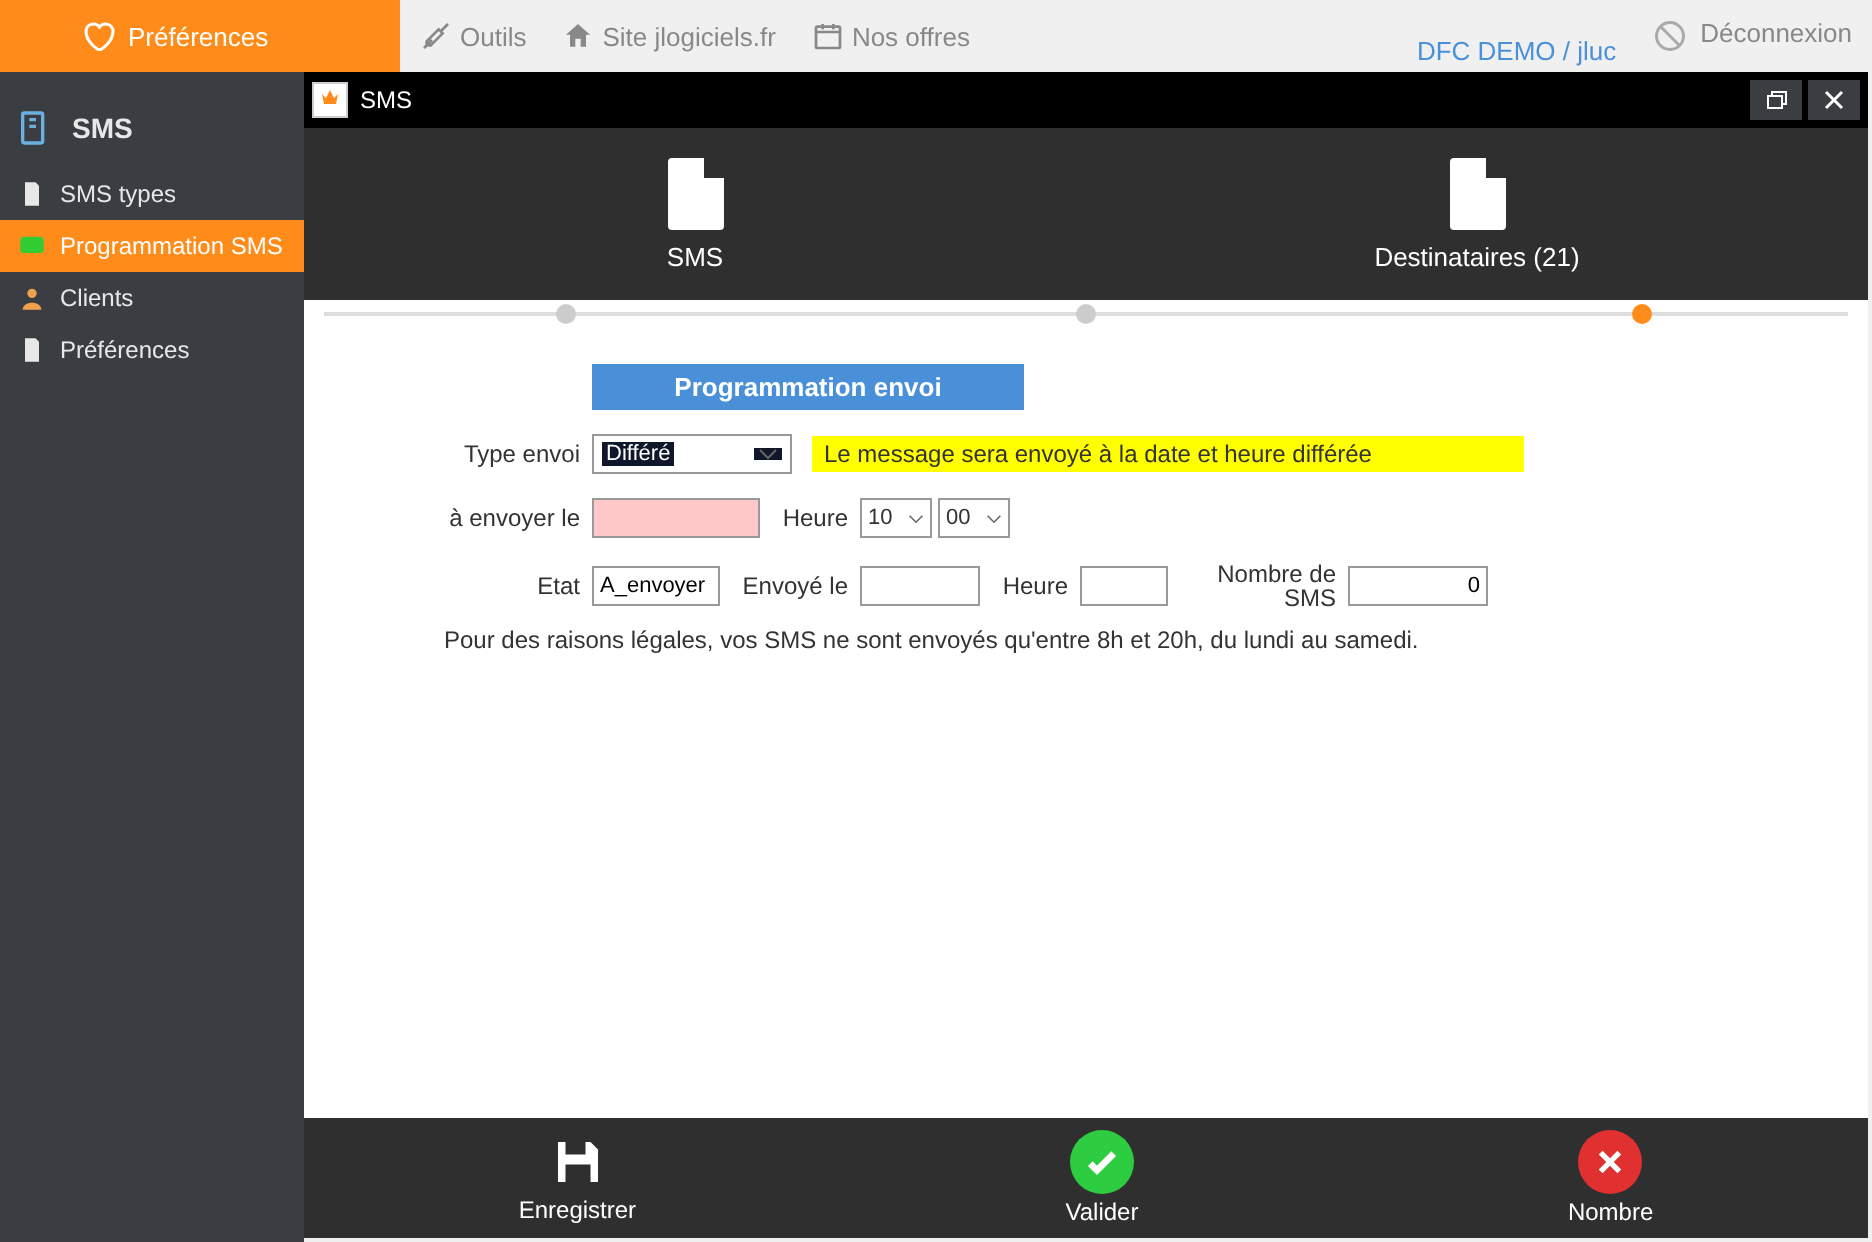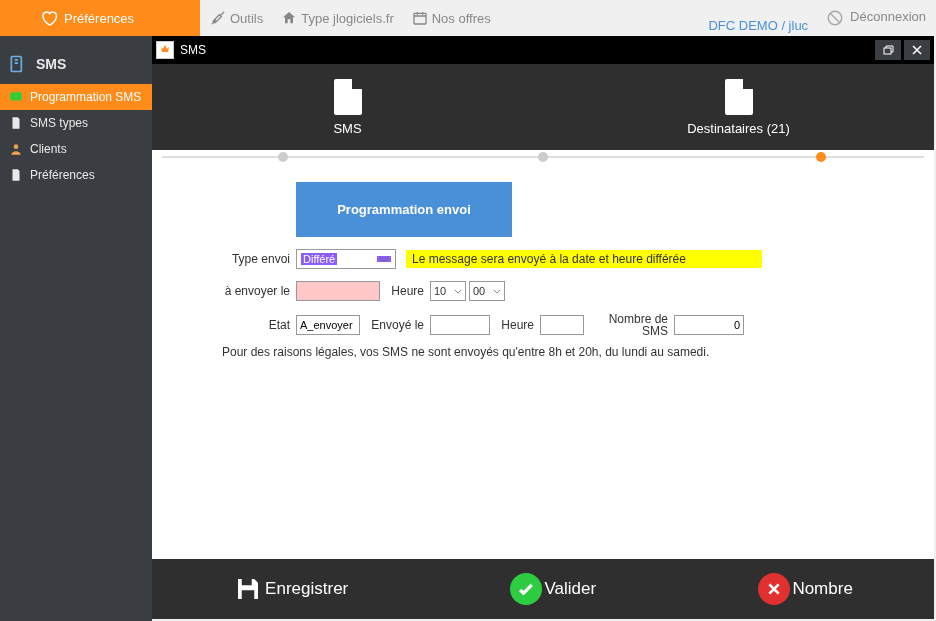--- a/index.html
+++ b/index.html
@@ -40,37 +40,37 @@
 
 .stepper { position: relative; height: 20px; background: #fff; }
 .stepper-line { position: absolute; left: 10px; right: 10px; top: 6px; height: 2px; background: #ddd; }
 .step-dot { position: absolute; top: 2px; width: 10px; height: 10px; border-radius: 50%; background: #ccc; }
 .step-dot.d1 { left: 126px; }
 .step-dot.d2 { left: 50%; margin-left: -5px; }
 .step-dot.d3 { right: 108px; background: #ff8c1a; }
 
 
 .formarea { flex: 1; background: #fff; padding: 12px 30px; font-size: 12px; color: #333; }
-.prog-title { width: 216px; margin-left: 114px; background: #4a90d9; color: #fff; text-align: center; font-weight: bold; padding: 20px 0; font-size: 13px; margin-bottom: 10px; }
+.prog-title { width: 216px; margin-left: 114px; background: #4a90d9; color: #fff; text-align: center; font-weight: bold; padding: 4px 0; font-size: 13px; margin-bottom: 10px; }
 .row { display: flex; align-items: center; margin-bottom: 8px; margin-top: 12px; }
 .lbl { text-align: right; padding-right: 6px; }
 .sel { border: 1px solid #999; height: 20px; font-size: 11px; background: #fff; }
 .sel-type { width: 100px; display: flex; align-items: center; justify-content: space-between; padding: 0 4px; }
-.sel-type span { background: #8b5cf6; color: #fff; padding: 0 2px; }
+.sel-type span { background: #0f172a; color: #fff; padding: 0 2px; }
 .hint-yellow { background: #ffff00; padding: 2px 6px; font-size: 12px; margin-left: 10px; flex: 0 0 356px; }
 .inp { border: 1px solid #999; height: 20px; font-size: 11px; padding: 0 3px; background: #fff; }
 .inp.date { width: 84px; background: #ffc8c8; }
 .inp.tiny { width: 44px; }
 .inp.num { width: 70px; text-align: right; }
 .sel-hm { width: 36px; display: flex; align-items: center; justify-content: space-between; padding: 4px 3px; }
 .legal { font-size: 12px; color: #333; margin-left: 40px; }
 
 
 .actionbar { background: #2f2f2f; height: 60px; display: flex; align-items: center; justify-content: space-around; }
-.actbtn { display: flex; flex-direction: row; align-items: center; color: #fff; font-size: 17px; cursor: pointer; gap: 2px; }
+.actbtn { display: flex; flex-direction: column; align-items: center; color: #fff; font-size: 12px; cursor: pointer; gap: 2px; }
 .act-circ { width: 32px; height: 32px; border-radius: 50%; display: flex; align-items: center; justify-content: center; }
 .act-circ.green { background: #2ecc40; }
 .act-circ.red { background: #e03030; }
 
 svg { display: block; }
 </style>
 </head>
 <body>
 
 <div class="topbar">
@@ -90,21 +90,21 @@
           </svg>
       </span>
       <span>Outils</span>
     </div>
     <div class="topbar-item">
       <span>
         <svg width="16" height="16" viewBox="0 0 24 24" fill="#888">
             <path d="M12 3l9 8h-3v9h-4v-6H10v6H6v-9H3z"></path>
           </svg>
       </span>
-      <span>Type jlogiciels.fr</span>
+      <span>Site jlogiciels.fr</span>
     </div>
     <div class="topbar-item">
       <span>
         <svg width="16" height="16" viewBox="0 0 24 24" fill="none" stroke="#888" stroke-width="2">
             <rect x="3" y="5" width="18" height="16" rx="1"></rect>
             <path d="M3 9h18M8 3v4M16 3v4"></path>
           </svg>
       </span>
       <span>Nos offres</span>
     </div>
@@ -125,35 +125,35 @@
 <div class="sidebar">
   <div class="sidebar-header">
     <span>
       <svg width="20" height="20" viewBox="0 0 24 24" fill="none" stroke="#6bb0e0" stroke-width="2">
           <rect x="4" y="3" width="12" height="18" rx="1"></rect>
           <path d="M8 7h4M8 11h4"></path>
         </svg>
     </span>
     <span>SMS</span>
   </div>
+  <div class="sidebar-item">
+    <span class="sb-icon">
+      <svg width="14" height="14" viewBox="0 0 24 24" fill="#e8e8e8">
+          <path d="M6 2h9l3 3v17H6z"></path>
+        </svg>
+    </span>
+    <span>SMS types</span>
+  </div>
   <div class="sidebar-item active">
     <span class="sb-icon">
       <svg width="14" height="14" viewBox="0 0 24 24" fill="#3c3">
           <rect x="2" y="4" width="20" height="14" rx="3"></rect>
         </svg>
     </span>
     <span>Programmation SMS</span>
-  </div>
-  <div class="sidebar-item">
-    <span class="sb-icon">
-      <svg width="14" height="14" viewBox="0 0 24 24" fill="#e8e8e8">
-          <path d="M6 2h9l3 3v17H6z"></path>
-        </svg>
-    </span>
-    <span>SMS types</span>
   </div>
   <div class="sidebar-item">
     <span class="sb-icon">
       <svg width="14" height="14" viewBox="0 0 24 24" fill="#f0a050">
           <circle cx="12" cy="8" r="4"></circle>
           <path d="M4 22c0-4 4-6 8-6s8 2 8 6z"></path>
         </svg>
     </span>
     <span>Clients</span>
   </div>

